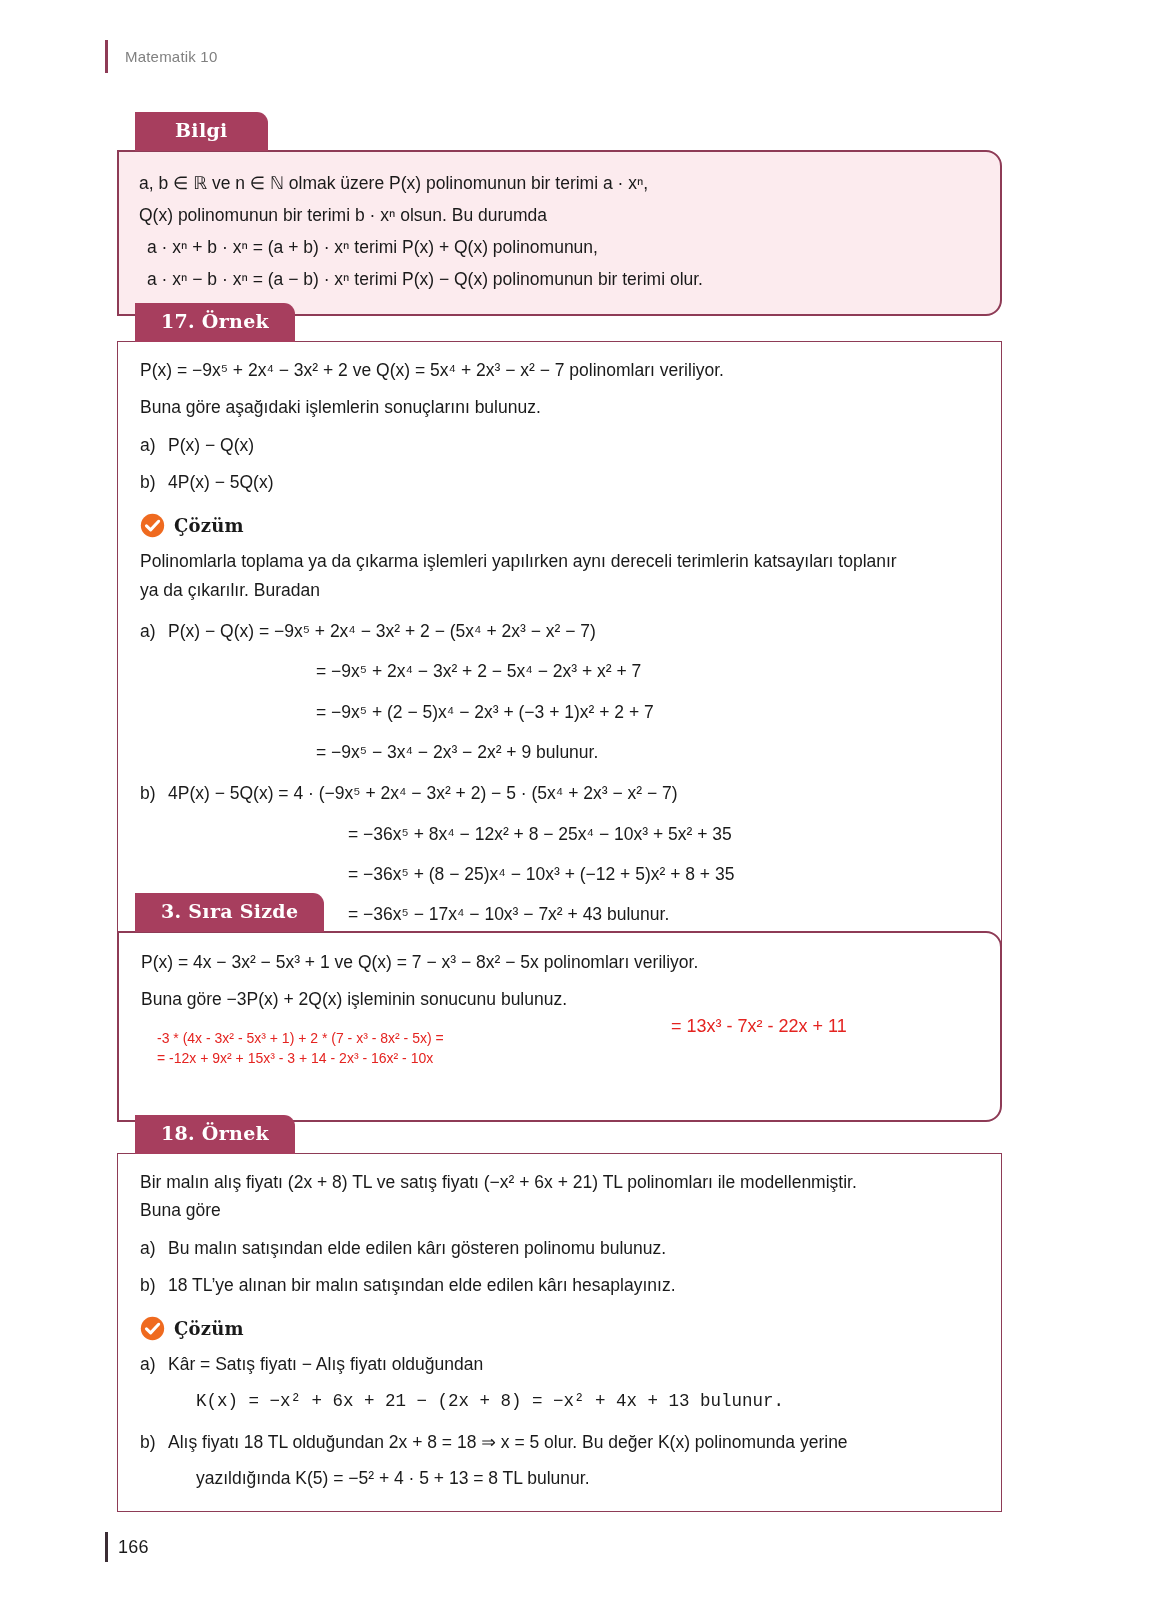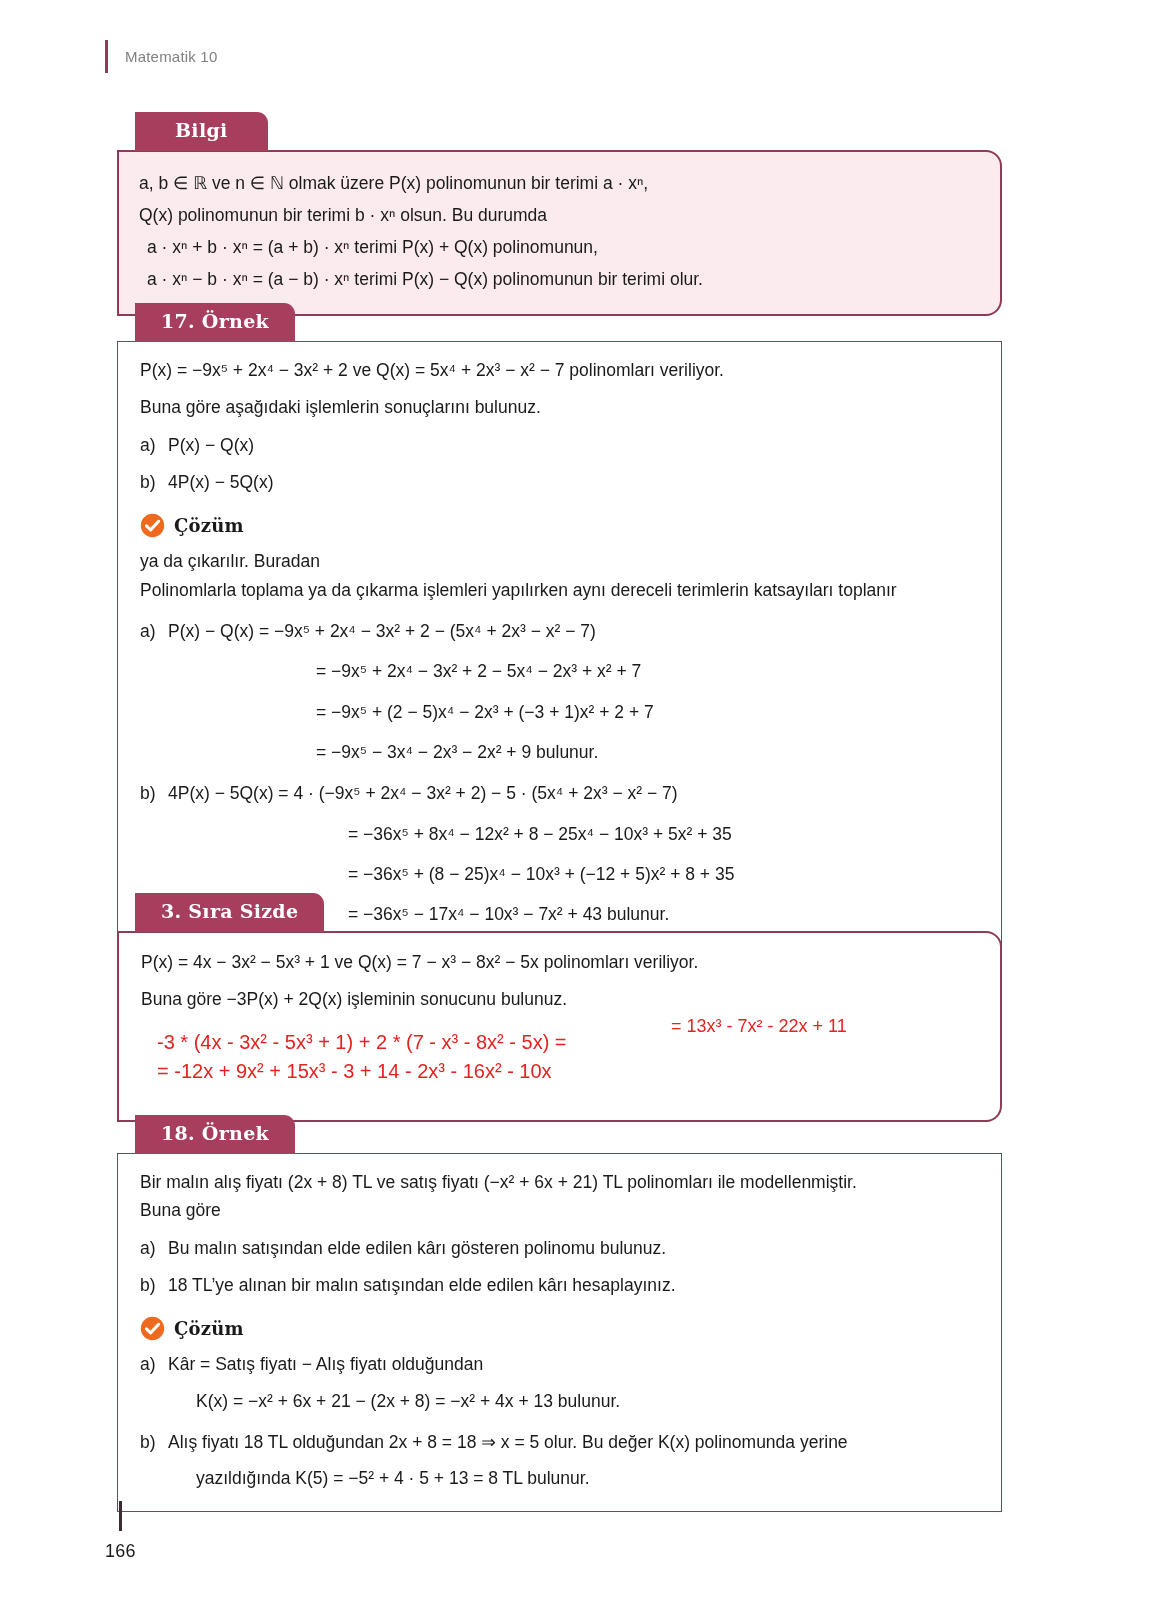--- a/index.html
+++ b/index.html
@@ -170,21 +170,21 @@
     font-size: 17.5px;
     line-height: 1.62;
   }
   .answer-area {
     position: relative;
     margin-top: 14px;
     min-height: 66px;
   }
   .ans-red {
     color: #e42320;
-    font-size: 20px;
+    font-size: 14px;
     line-height: 1.45;
     white-space: nowrap;
   }
   .ans-left { padding-left: 16px; }
   .ans-right {
     position: absolute;
     left: 530px;
     top: -12px;
     color: #e42320;
     font-size: 18px;
@@ -192,21 +192,20 @@
   }
 
   
   .foot {
     position: absolute;
     left: 105px;
     bottom: 62px;
     display: flex;
     align-items: center;
     gap: 10px;
-    flex-direction: column;
   }
   .foot-bar {
     width: 3px;
     height: 30px;
     background: #3b2d34;
   }
   .foot-num {
     font-size: 18px;
     color: #1a1a1a;
     letter-spacing: 0.3px;
@@ -253,22 +252,22 @@
       </div>
 
       <div class="coz">
         <svg class="coz-icon" viewBox="0 0 24 24">
           <circle cx="12" cy="12" r="11.2" fill="#ef6a1f"></circle>
           <path d="M6.2 12.3 L10.2 16.2 L17.9 7.9" fill="none" stroke="#ffffff" stroke-width="2.9" stroke-linecap="round" stroke-linejoin="round"></path>
         </svg>
         <span class="coz-label">Çözüm</span>
       </div>
 
+      <p>Polinomlarla toplama ya da çıkarma işlemleri yapılırken aynı dereceli terimlerin katsayıları toplanır</p>
       <p>ya da çıkarılır. Buradan</p>
-      <p>Polinomlarla toplama ya da çıkarma işlemleri yapılırken aynı dereceli terimlerin katsayıları toplanır</p>
 
       <div class="li line-gap">
         <span class="li-mark">a)</span>
         <span class="li-txt">P(x) − Q(x) = −9x⁵ + 2x⁴ − 3x² + 2 − (5x⁴ + 2x³ − x² − 7)</span>
       </div>
       <div class="eqline eq-ind-a">= −9x⁵ + 2x⁴ − 3x² + 2 − 5x⁴ − 2x³ + x² + 7</div>
       <div class="eqline eq-ind-a">= −9x⁵ + (2 − 5)x⁴ − 2x³ + (−3 + 1)x² + 2 + 7</div>
       <div class="eqline eq-ind-a">= −9x⁵ − 3x⁴ − 2x³ − 2x² + 9 bulunur.</div>
 
       <div class="li line-gap">
@@ -321,21 +320,21 @@
           <circle cx="12" cy="12" r="11.2" fill="#ef6a1f"></circle>
           <path d="M6.2 12.3 L10.2 16.2 L17.9 7.9" fill="none" stroke="#ffffff" stroke-width="2.9" stroke-linecap="round" stroke-linejoin="round"></path>
         </svg>
         <span class="coz-label">Çözüm</span>
       </div>
 
       <div class="li line-gap-sm">
         <span class="li-mark">a)</span>
         <span class="li-txt">Kâr = Satış fiyatı − Alış fiyatı olduğundan</span>
       </div>
-      <div class="eqline" style="padding-left:56px; margin-top:8px;">K(x) = −x² + 6x + 21 − (2x + 8) = −x² + 4x + 13 bulunur.</div>
+      <div class="eqline" style="padding-left:56px; margin-top:8px;font-family:Liberation Mono, monospace;">K(x) = −x² + 6x + 21 − (2x + 8) = −x² + 4x + 13 bulunur.</div>
 
       <div class="li line-gap">
         <span class="li-mark">b)</span>
         <span class="li-txt">Alış fiyatı 18 TL olduğundan 2x + 8 = 18 ⇒ x = 5 olur. Bu değer K(x) polinomunda yerine</span>
       </div>
       <div class="eqline" style="padding-left:56px; margin-top:8px;">yazıldığında K(5) = −5² + 4 · 5 + 13 = 8 TL bulunur.</div>
 
     </div>
   </div>
 

